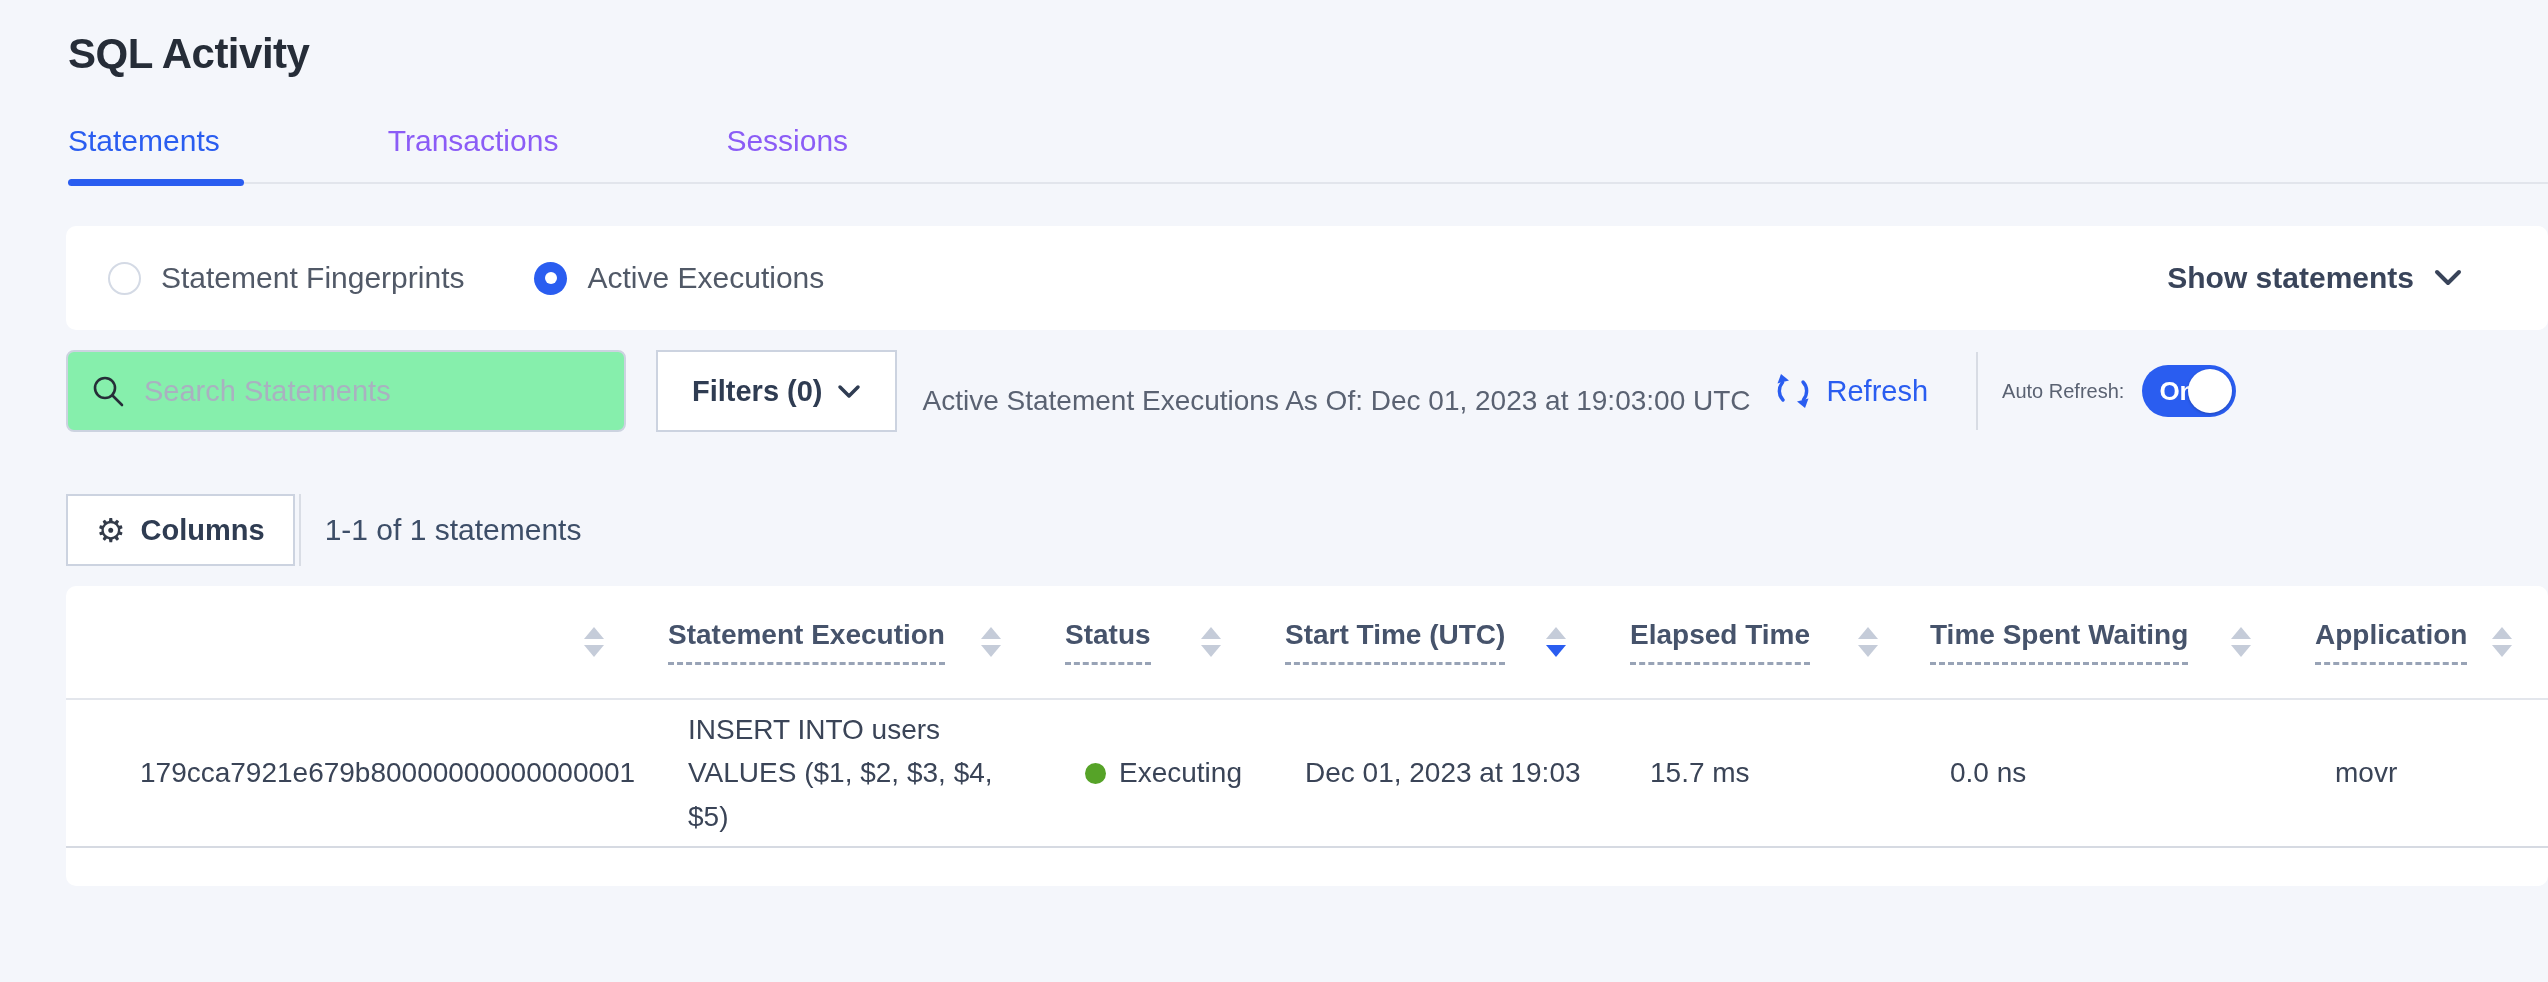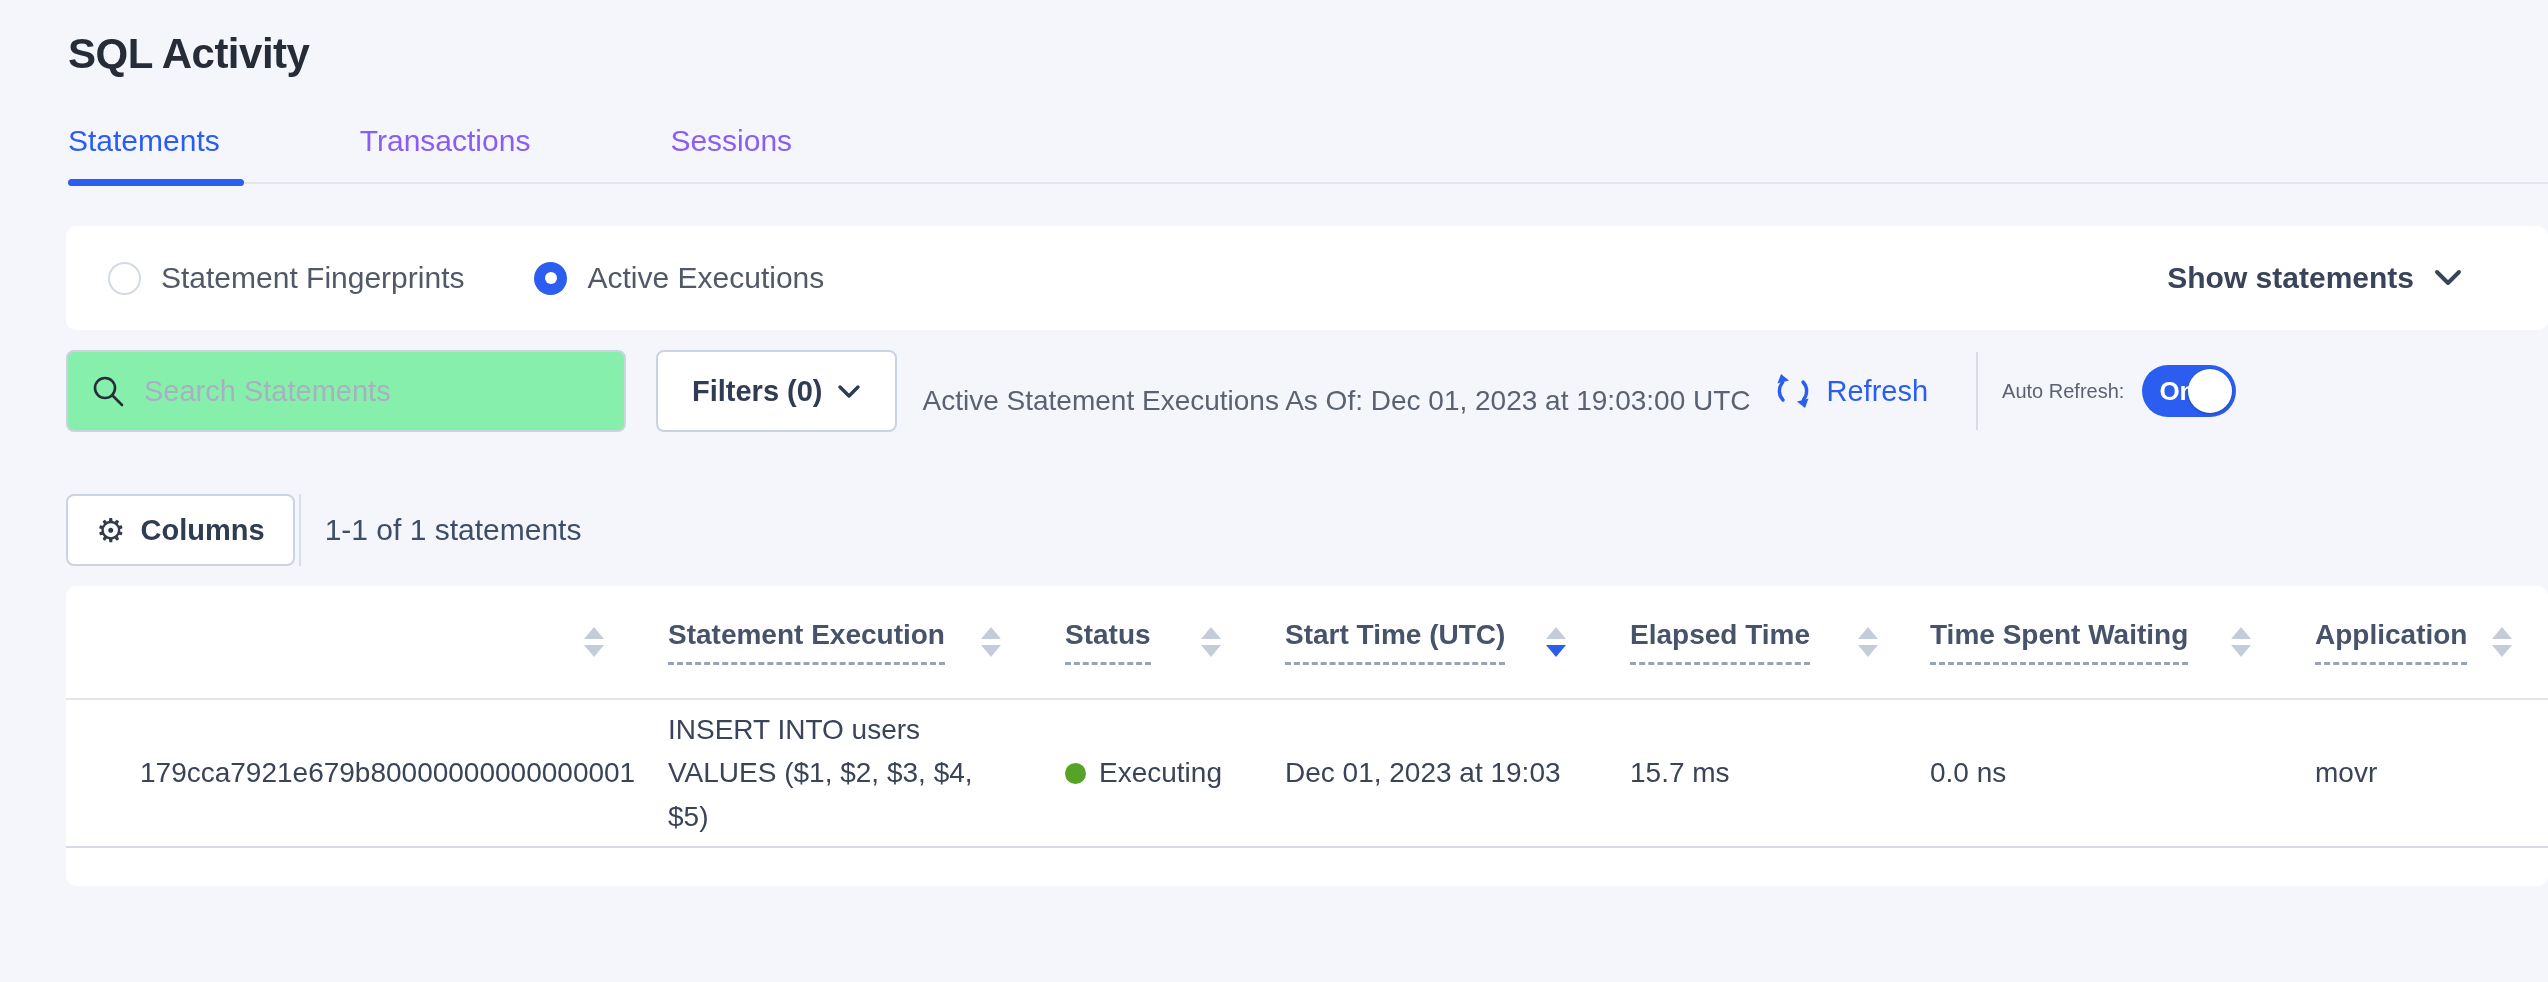--- a/index.html
+++ b/index.html
@@ -15,21 +15,21 @@
   
   .page-title {
     margin:30px 0 0 68px;
     font-size:42px; font-weight:700; color:#262d38; letter-spacing:-0.5px;
   }
 
   
   .tabs {
     margin:46px 0 0 68px;
     border-bottom:2px solid #e2e5ec;
-    display:flex; align-items:flex-end;
+    display:flex; align-items:flex-end;gap:28px;
   }
   .tab {
     position:relative;
     font-size:30px; color:#8b5cf6;
     padding:0 42px 24px 0;
     margin-right:98px;
     cursor:pointer;
   }
   .tab.active { color:#2a5df0; }
   .tab.active::after {
@@ -80,21 +80,21 @@
   .search-box svg { flex:0 0 auto; }
   .search-box input {
     border:none; outline:none; width:100%;
     margin-left:18px; font-size:29px; color:#3b4453;
     font-family:"Liberation Sans", sans-serif;
     background:transparent;
   }
   .search-box input::placeholder { color:#a9b1c0; }
   .btn {
     height:82px; background:#fff;
-    border:2px solid #ccd3e0; border-radius:8px;
+    border:2px solid #ccd3e0; border-radius:0;
     display:flex; align-items:center; justify-content:center;
     font-size:29px; font-weight:600; color:#2f3c52;
     font-family:"Liberation Sans", sans-serif;
     cursor:pointer;
   }
   .filters-btn { margin-left:30px; padding:0 34px; }
   .filters-btn svg { margin-left:14px; }
   .as-of { margin-left:26px; font-size:28px; color:#5a6272; white-space:nowrap;margin-top:20px; }
   .refresh {
     margin-left:22px; display:flex; align-items:center; cursor:pointer;
@@ -152,21 +152,21 @@
   .c4{width:345px;} .c5{width:300px;gap:48px;} .c6{width:385px;}
   .c7{flex:1;} .c7 .sort{margin-right:36px;}
 
   .trow {
     display:flex; align-items:center;
     min-height:148px; padding-left:74px;
     border-bottom:2px solid #d6dae2;
     font-size:28px; color:#3a4457;
   }
   .td { padding-right:56px; }
-  .stmt { line-height:1.55; }
+  .stmt { line-height:1.55;margin-left:20px; }
   .status-cell { display:flex; align-items:center; }
   .dot {
     width:21px; height:21px; border-radius:50%;
     background:#56a328; margin-right:13px; flex:0 0 auto;
   }
 </style>
 </head>
 <body>
 
 <div class="page">

